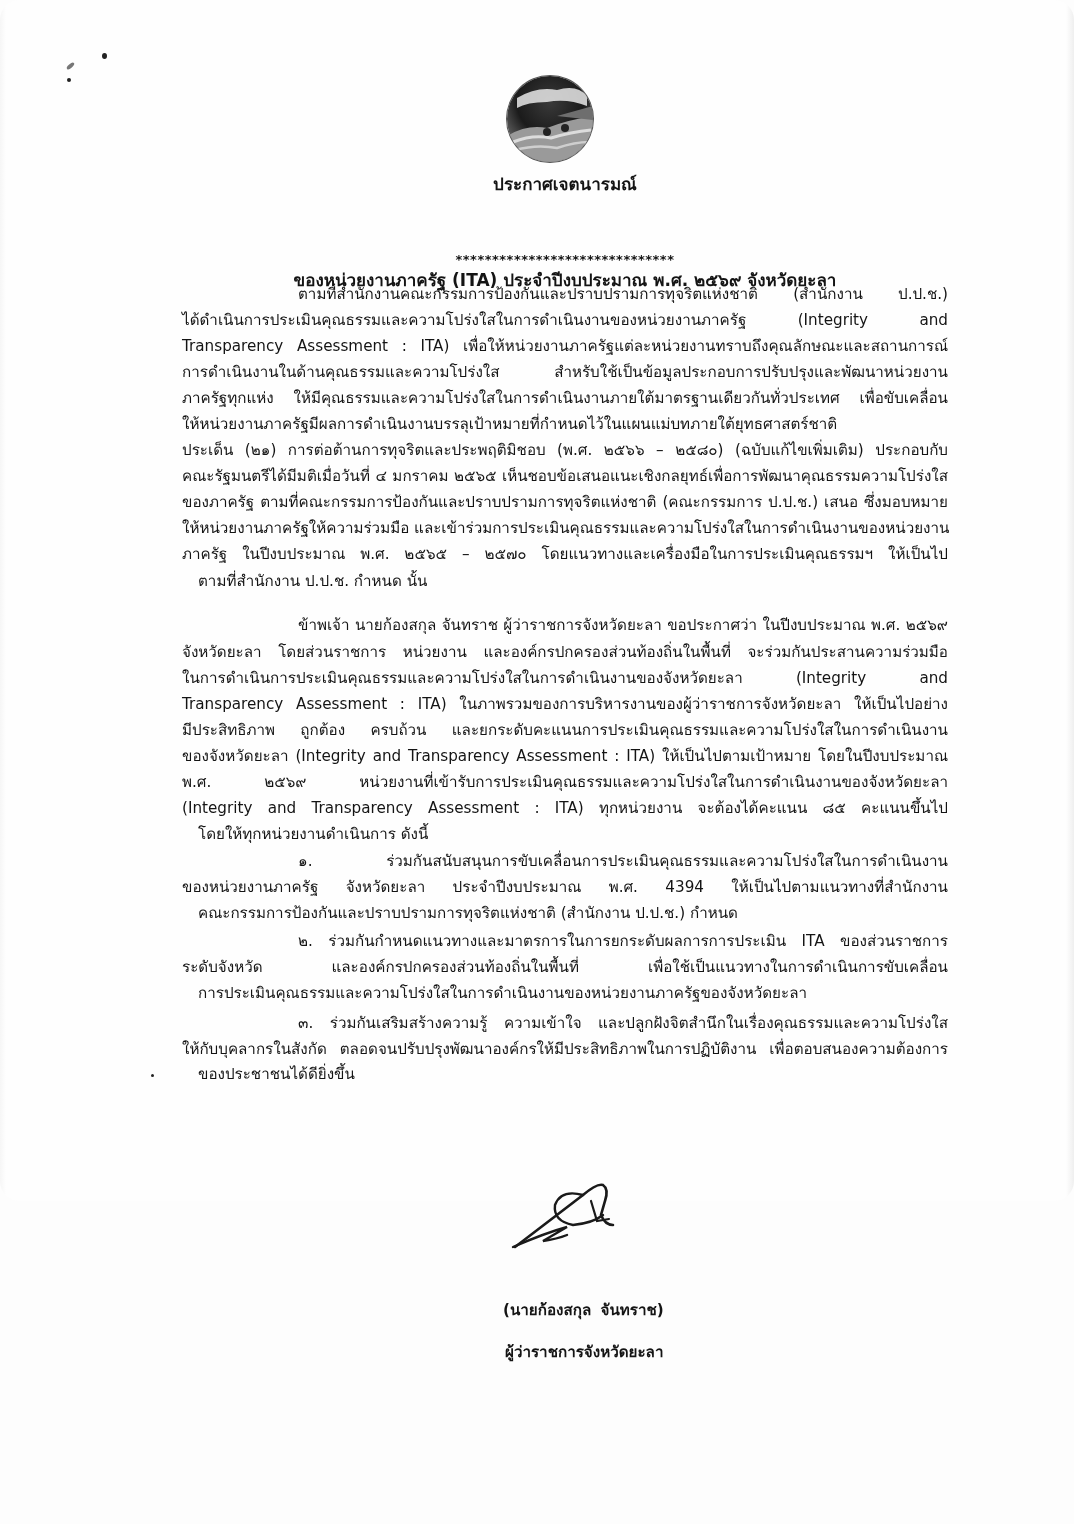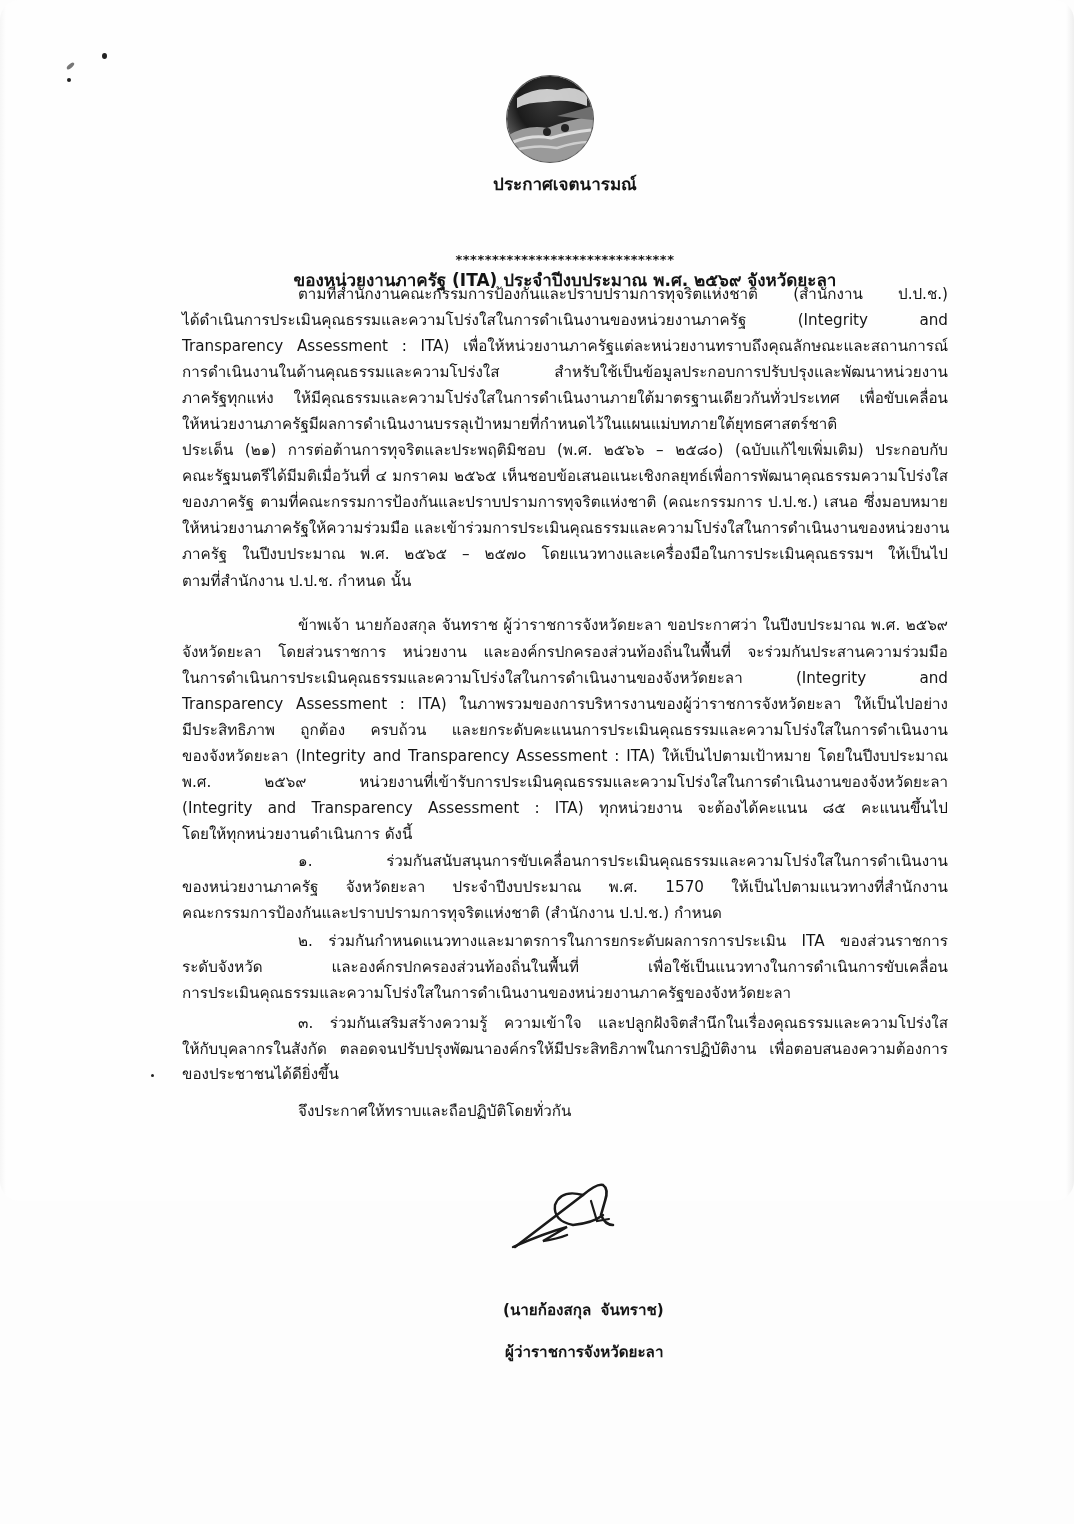--- a/index.html
+++ b/index.html
@@ -27,21 +27,21 @@
     .header { position: absolute; left: 182px; width: 766px; text-align: center; font-weight: bold; }
     .h-title { top: 170px; font-size: 17px; }
     .h-sub1 { top: 198px; font-size: 17px; }
     .h-sub2 { top: 226px; font-size: 17px; margin-top: 40px; }
     .h-stars { top: 252px; font-size: 13px; letter-spacing: 0.5px; }
     .line {
       position: absolute; left: 182px; width: 766px;
       font-size: 15.2px; white-space: nowrap; line-height: 22px;
       text-align: justify; text-align-last: justify;
     }
-    .line.last { text-align-last: left; }
+    .line.last { text-align-last: left; margin-left: 16px; }
     .line.indent { left: 298px; width: 650px; }
     .line.indent-list { left: 298px; width: 650px; }
     .closing { position: absolute; left: 298px; font-size: 15.2px; white-space: nowrap; }
     .dateline { position: absolute; left: 418px; top: 1151px; font-size: 15.2px; white-space: nowrap; word-spacing: 3px; }
     .signature { position: absolute; left: 505px; top: 1175px; }
     .signer-name { position: absolute; left: 503px; top: 1254px; font-size: 15.2px; font-weight: bold; white-space: nowrap; word-spacing: 4px; margin-top: 44px; }
     .signer-title { position: absolute; left: 505px; top: 1340px; font-size: 15.2px; font-weight: bold; white-space: nowrap; }
   </style>
 </head>
 <body>
@@ -91,35 +91,34 @@
     <div class="line" style="top:693px">Transparency Assessment : ITA) ในภาพรวมของการบริหารงานของผู้ว่าราชการจังหวัดยะลา ให้เป็นไปอย่าง</div>
     <div class="line" style="top:719px">มีประสิทธิภาพ ถูกต้อง ครบถ้วน และยกระดับคะแนนการประเมินคุณธรรมและความโปร่งใสในการดำเนินงาน</div>
     <div class="line" style="top:745px">ของจังหวัดยะลา (Integrity and Transparency Assessment : ITA) ให้เป็นไปตามเป้าหมาย โดยในปีงบประมาณ</div>
     <div class="line" style="top:771px">พ.ศ. ๒๕๖๙ หน่วยงานที่เข้ารับการประเมินคุณธรรมและความโปร่งใสในการดำเนินงานของจังหวัดยะลา</div>
     <div class="line" style="top:797px">(Integrity and Transparency Assessment : ITA) ทุกหน่วยงาน จะต้องได้คะแนน ๘๕ คะแนนขึ้นไป</div>
     <div class="line last" style="top:823px">โดยให้ทุกหน่วยงานดำเนินการ ดังนี้</div>
   </div>
 
   <div>
     <div class="line indent-list" style="top:850px">๑. ร่วมกันสนับสนุนการขับเคลื่อนการประเมินคุณธรรมและความโปร่งใสในการดำเนินงาน</div>
-    <div class="line" style="top:876px">ของหน่วยงานภาครัฐ จังหวัดยะลา ประจำปีงบประมาณ พ.ศ. 1570 ให้เป็นไปตามแนวทางที่สำนักงาน</div>
+    <div class="line" style="top:876px">ของหน่วยงานภาครัฐ จังหวัดยะลา ประจำปีงบประมาณ พ.ศ. 4394 ให้เป็นไปตามแนวทางที่สำนักงาน</div>
     <div class="line last" style="top:902px">คณะกรรมการป้องกันและปราบปรามการทุจริตแห่งชาติ (สำนักงาน ป.ป.ช.) กำหนด</div>
   </div>
   <div>
     <div class="line indent-list" style="top:930px">๒. ร่วมกันกำหนดแนวทางและมาตรการในการยกระดับผลการการประเมิน ITA ของส่วนราชการ</div>
     <div class="line" style="top:956px">ระดับจังหวัด และองค์กรปกครองส่วนท้องถิ่นในพื้นที่ เพื่อใช้เป็นแนวทางในการดำเนินการขับเคลื่อน</div>
     <div class="line last" style="top:982px">การประเมินคุณธรรมและความโปร่งใสในการดำเนินงานของหน่วยงานภาครัฐของจังหวัดยะลา</div>
   </div>
   <div>
     <div class="line indent-list" style="top:1012px">๓. ร่วมกันเสริมสร้างความรู้ ความเข้าใจ และปลูกฝังจิตสำนึกในเรื่องคุณธรรมและความโปร่งใส</div>
     <div class="line" style="top:1038px">ให้กับบุคลากรในสังกัด ตลอดจนปรับปรุงพัฒนาองค์กรให้มีประสิทธิภาพในการปฏิบัติงาน เพื่อตอบสนองความต้องการ</div>
     <div class="line last" style="top:1063px">ของประชาชนได้ดียิ่งขึ้น</div>
   </div>
 
-  <div class="closing" style="top:1099px">จึงประกาศให้ทราบและถือปฏิบัติโดยทั่วกัน</div>
 
 
   <div class="signature">
     <svg width="130" height="80" viewBox="0 0 130 80">
       <path d="M8 72 Q40 58 62 52 L38 66 Q52 64 62 60" stroke="#1a1a1a" stroke-width="2.4" fill="none" stroke-linecap="round"></path>
       <path d="M10 72 L78 20 Q92 8 98 10 Q104 14 100 26 L96 40 Q100 50 108 50" stroke="#1a1a1a" stroke-width="2.6" fill="none" stroke-linecap="round"></path>
       <path d="M78 20 Q56 14 50 30 Q48 46 68 50 Q88 48 98 40" stroke="#1a1a1a" stroke-width="2.4" fill="none" stroke-linecap="round"></path>
       <path d="M86 26 L92 46 L104 44" stroke="#1a1a1a" stroke-width="2.2" fill="none" stroke-linecap="round"></path>
     </svg>
   </div>

